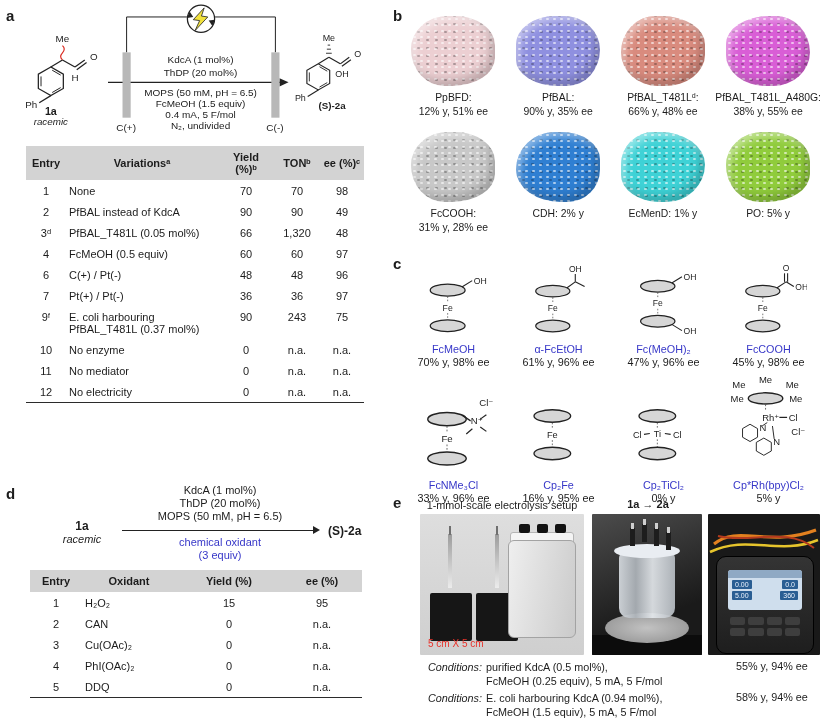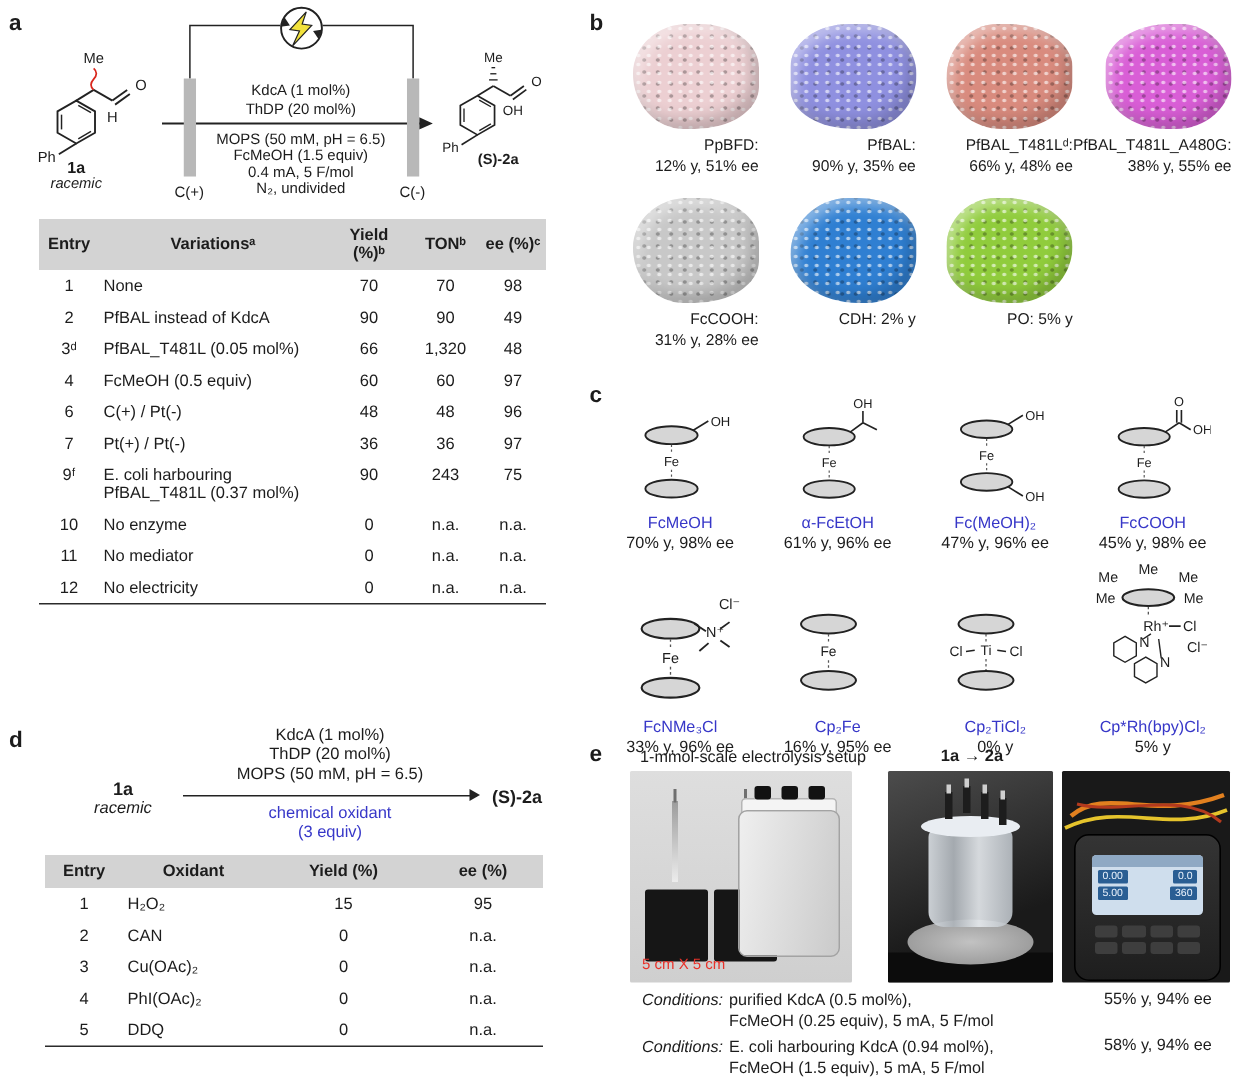--- a/index.html
+++ b/index.html
@@ -22,21 +22,21 @@
   svg .cp{fill:#d6d6d6;stroke:#222;stroke-width:1.6;}
   svg .dot{stroke:#555;stroke-width:1;stroke-dasharray:2 2;}
   svg .at{font-family:"Liberation Sans","DejaVu Sans",sans-serif;font-size:11px;fill:#1c1c1c;}
   svg .atb{font-family:"Liberation Sans","DejaVu Sans",sans-serif;font-size:12px;font-weight:700;fill:#1c1c1c;}
   svg .ati{font-family:"Liberation Sans","DejaVu Sans",sans-serif;font-size:11px;font-style:italic;fill:#1c1c1c;}
   svg .cond{font-family:"Liberation Sans","DejaVu Sans",sans-serif;font-size:11px;fill:#1c1c1c;}
   svg .bolt{fill:#f2e23c;stroke:#222;stroke-width:0.9;}
 
   
   .bgrid{position:absolute;left:401px;top:16px;width:420px;display:grid;grid-template-columns:repeat(4,1fr);row-gap:14px;}
-  .bcell{display:flex;flex-direction:column;align-items:flex-end;}
+  .bcell{display:flex;flex-direction:column;align-items:center;}
   .protein{width:84px;height:70px;margin-bottom:5px;
      border-radius:48% 52% 56% 44% / 52% 46% 44% 58%;
      background-color:var(--c,#ccc);
      background-image:
        radial-gradient(rgba(255,255,255,.6) 1px, transparent 1.7px),
        radial-gradient(rgba(0,0,0,.28) 1px, transparent 1.6px);
      background-size:7px 6px,9px 8px;background-position:0 0,3px 4px;
      box-shadow:inset -5px -6px 10px rgba(0,0,0,.20), inset 4px 5px 9px rgba(255,255,255,.45);}
   .bcell:nth-child(2) .protein{border-radius:52% 48% 44% 56%/46% 54% 58% 42%;}
   .bcell:nth-child(3) .protein{border-radius:44% 56% 52% 48%/56% 44% 48% 52%;}
@@ -55,21 +55,21 @@
 
   
   .dline{font-size:11px;line-height:13px;text-align:center;}
   .blue{color:var(--c,#3737c8);}
   .darrow{position:absolute;height:0;border-top:1.3px solid #222;}
   .ah{position:absolute;width:0;height:0;border-left:7px solid #222;border-top:4px solid transparent;border-bottom:4px solid transparent;}
 
   
   .ecap{position:absolute;font-size:10.8px;text-align:center;}
   .photo{position:absolute;top:514px;height:141px;overflow:hidden;border-radius:1px;}
-  .p1{left:420px;width:148px;background:linear-gradient(#dedede,#cfcfcf);}
+  .p1{left:420px;width:164px;background:linear-gradient(#dedede,#cfcfcf);}
   .rod{position:absolute;width:4px;height:54px;background:linear-gradient(#9c9c9c,#ececec);top:20px;}
   .rod:before{content:"";position:absolute;left:1px;top:-8px;width:2px;height:9px;background:#6f6f6f;}
   .base{position:absolute;width:42px;height:48px;background:#161616;bottom:14px;border-radius:2px;}
   .jar{position:absolute;right:8px;top:26px;width:66px;height:96px;background:linear-gradient(100deg,#efefef,#cacaca);border:1px solid #a3a3a3;border-radius:6px;}
   .jarlid{position:absolute;right:10px;top:18px;width:62px;height:11px;background:#f4f4f4;border:1px solid #b5b5b5;border-radius:3px;}
   .cap{position:absolute;width:11px;height:9px;background:#121212;border-radius:2px;top:10px;}
   .scale{position:absolute;left:8px;bottom:6px;font-size:10px;color:var(--c,#e8322a);}
   .p2{left:592px;width:110px;background:linear-gradient(160deg,#4c4c4c,#1a1a1a 70%);}
   .plate{position:absolute;bottom:0;left:0;right:0;height:20px;background:#0c0c0c;}
   .foil{position:absolute;left:13px;bottom:12px;width:84px;height:30px;background:radial-gradient(#c2c2c2,#8e8e8e);border-radius:50%;}
@@ -278,20 +278,25 @@
         <div class="protein" style="--c: #c8c8c8;"></div>
         <div class="bname">FcCOOH:</div>
         <div class="bres">31% y, 28% ee</div>
       </div>
     <div class="bcell">
         <div class="protein" style="--c: #2f7fd2;"></div>
         <div class="bname">CDH: 2% y</div>
         <div class="bres"></div>
       </div>
     <div class="bcell">
+        <div class="protein" style="--c: #3ed2d6;"></div>
+        <div class="bname">EcMenD: 1% y</div>
+        <div class="bres"></div>
+      </div>
+    <div class="bcell">
         <div class="protein" style="--c: #90cc3c;"></div>
         <div class="bname">PO: 5% y</div>
         <div class="bres"></div>
       </div>
   </div>
 
   <div class="plabel" style="left:393px;top:256px">c</div>
   <div class="cgrid">
 
     <div class="ccell">

